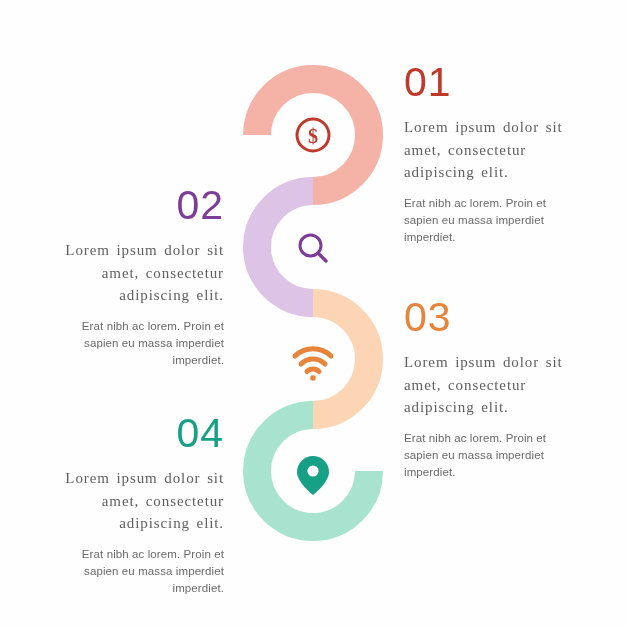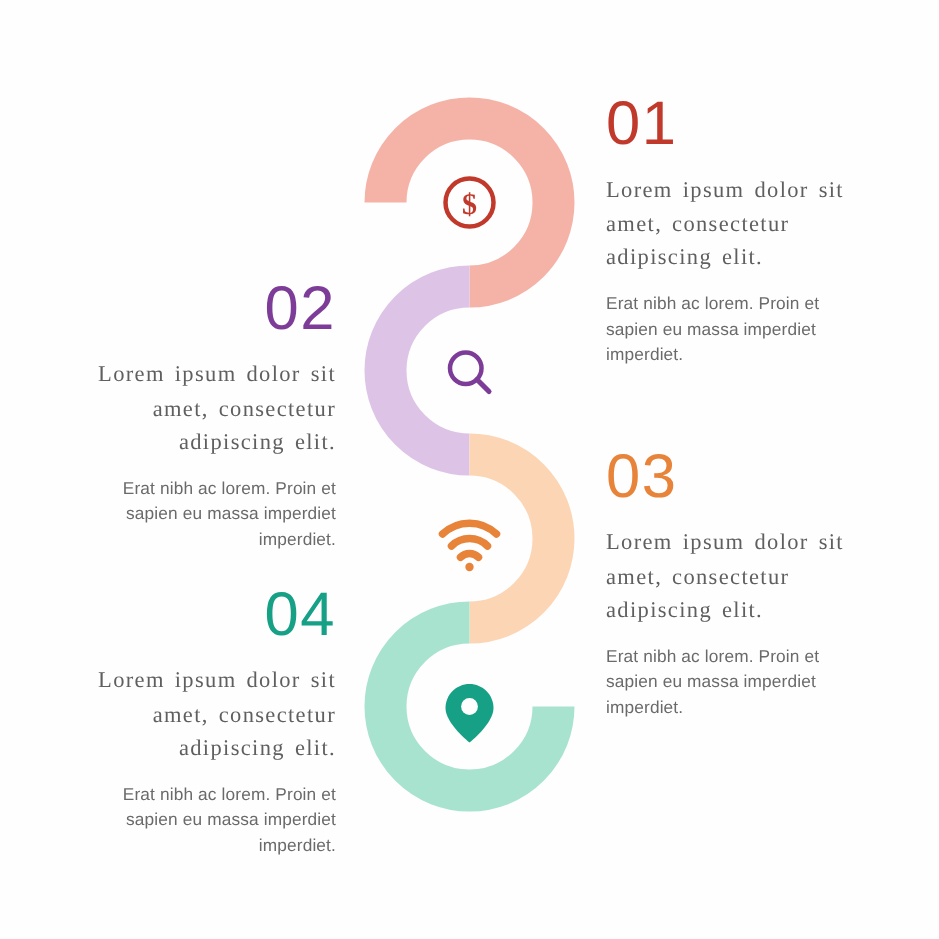--- a/index.html
+++ b/index.html
@@ -149,19 +149,19 @@
     <p class="lede">Lorem ipsum dolor sit amet, consectetur adipiscing elit.</p>
     <p class="body">Erat nibh ac lorem. Proin et sapien eu massa imperdiet imperdiet.</p>
   </div>
 
   <div class="block right" style="left:404px; top:297px;">
     <div class="num" style="color:#E8833A;">03</div>
     <p class="lede">Lorem ipsum dolor sit amet, consectetur adipiscing elit.</p>
     <p class="body">Erat nibh ac lorem. Proin et sapien eu massa imperdiet imperdiet.</p>
   </div>
 
-  <div class="block left" style="left:48px; top:389px;">
+  <div class="block left" style="left:48px; top:413px;">
     <div class="num" style="color:#16A085;">04</div>
     <p class="lede">Lorem ipsum dolor sit amet, consectetur adipiscing elit.</p>
     <p class="body">Erat nibh ac lorem. Proin et sapien eu massa imperdiet imperdiet.</p>
   </div>
 
 </div>
 
 </body></html>

